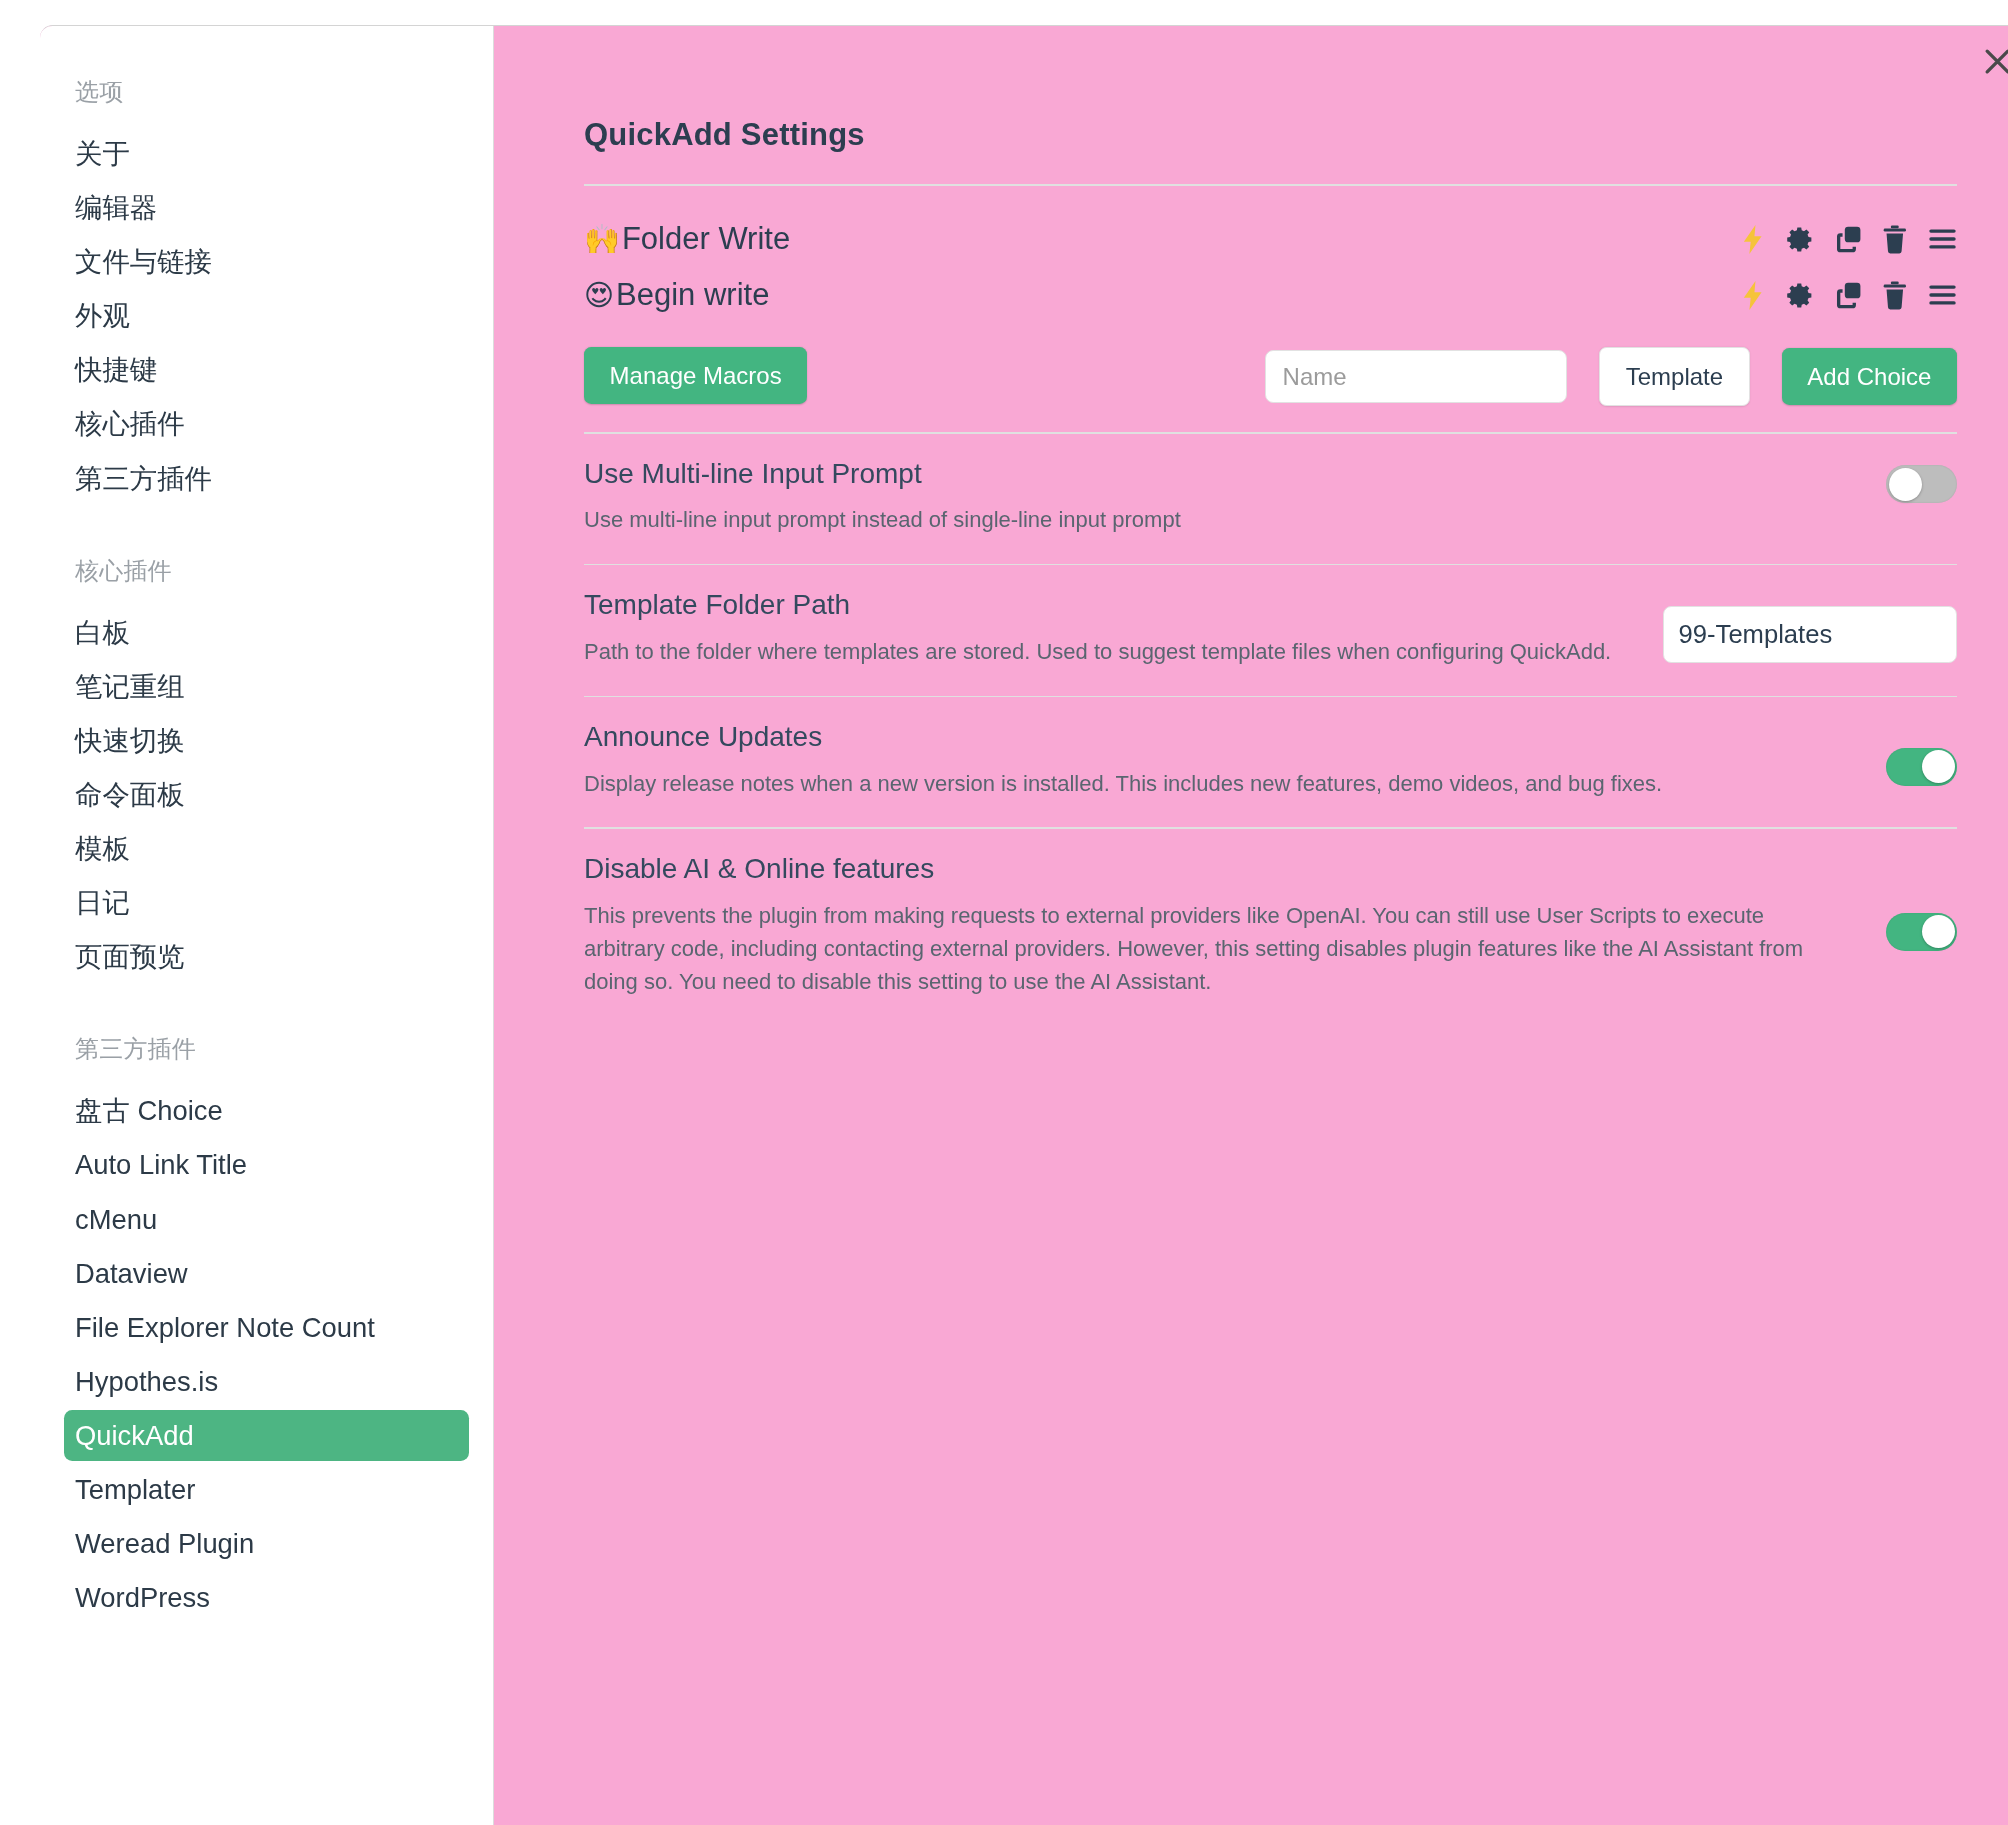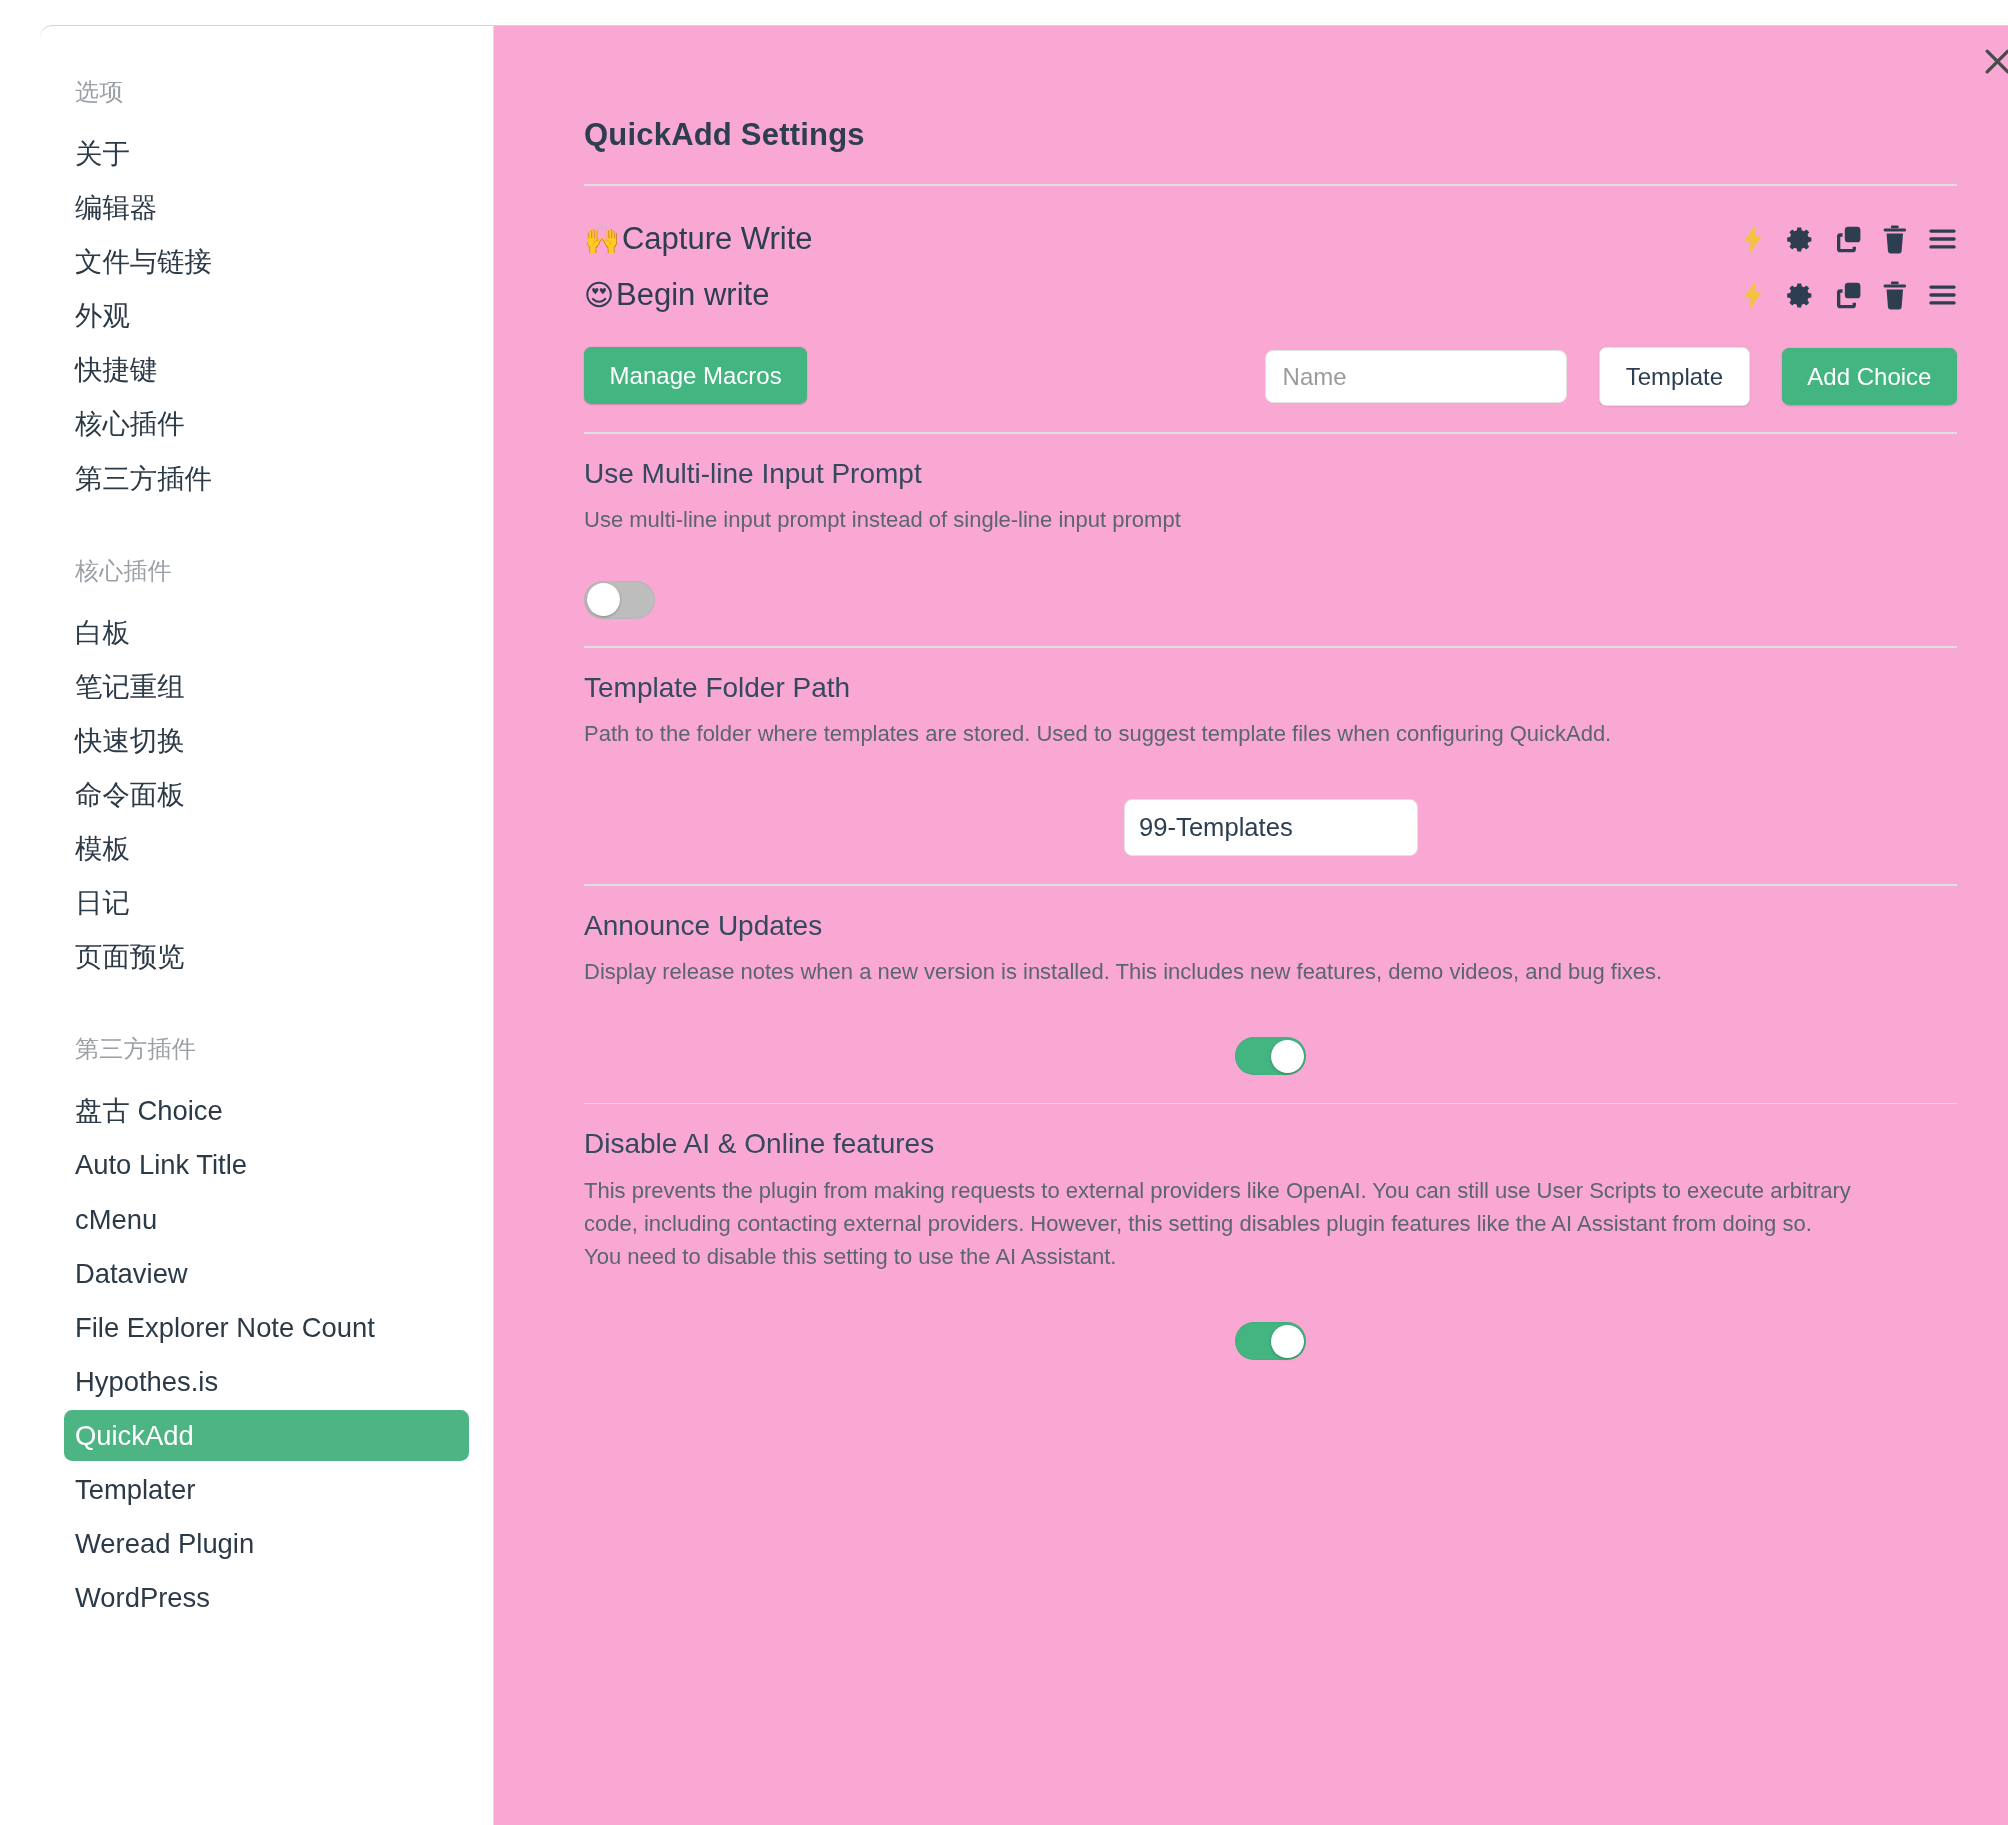--- a/index.html
+++ b/index.html
@@ -166,21 +166,20 @@
   }
   #name-input::placeholder { color: #9b9b9b; }
 
   
   .setting {
     display: flex;
     align-items: flex-start;
     justify-content: space-between;
     padding: 24px 0 27.4px 0;
     gap: 37px;
-    flex-direction: column;
   }
   .setting-text { flex: 1 1 auto; max-width: 1270px; }
   .setting-name {
     font-size: 28px;
     color: #34495e;
     font-weight: 400;
     margin-bottom: 13.7px;
   }
   .setting-desc {
     font-size: 22px;
@@ -288,21 +287,21 @@
     <div id="inner">
 
       <h1 id="page-title">QuickAdd Settings</h1>
       <div class="hr" id="title-hr"></div>
 
       <div id="choices">
 
         <div class="choice-row">
           <div class="choice-name">
             <span class="choice-emoji">🙌</span>
-            <span>Capture Write</span>
+            <span>Folder Write</span>
           </div>
           <div class="choice-icons">
             <span class="ic">
               <svg width="27.4" height="31" viewBox="0 0 24 28">
                   <path d="M14.5 1 L4 16 h6.2 L9 27 L20 11 h-6.4 z" fill="#f5c33b"></path>
                 </svg>
             </span>
             <span class="ic">
               <svg width="29" height="29" viewBox="0 0 24 24" fill="#2c3e50">
                 <path d="M12 8.2a3.8 3.8 0 1 0 0 7.6 3.8 3.8 0 0 0 0-7.6zm0 5.9a2.1 2.1 0 1 1 0-4.2 2.1 2.1 0 0 1 0 4.2z"></path>

